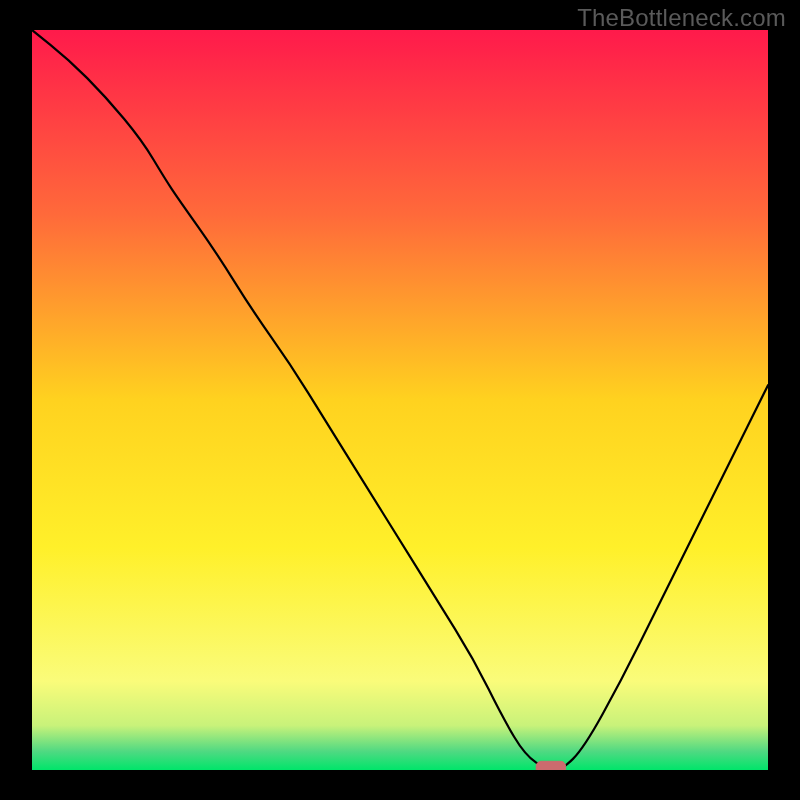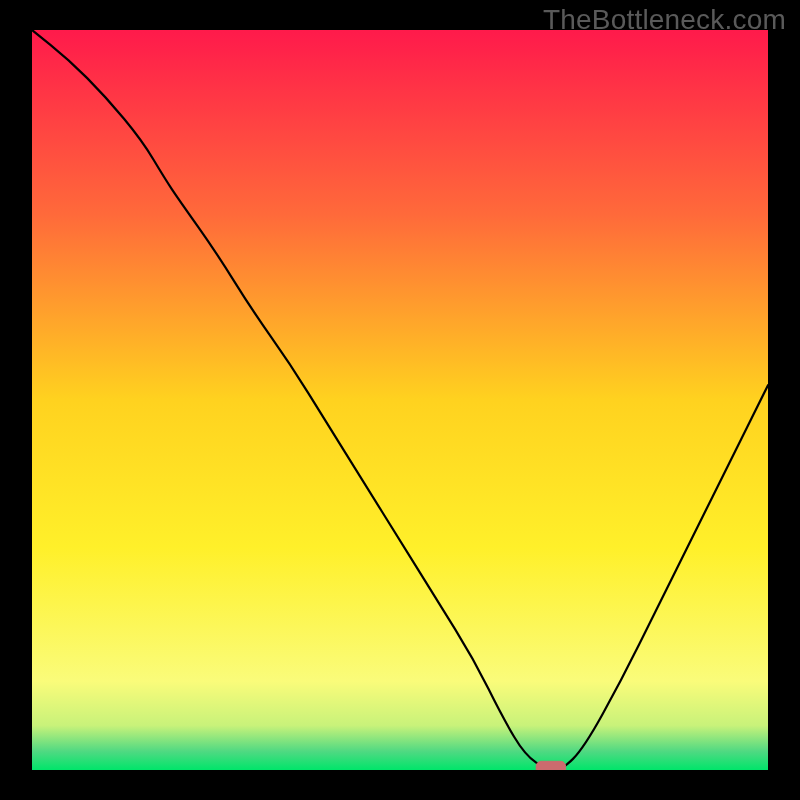--- a/index.html
+++ b/index.html
@@ -14,21 +14,21 @@
     position: relative;
     width: 800px;
     height: 800px;
     background: #000;
   }
   .watermark {
     position: absolute;
     top: 4px;
     right: 14px;
     font-family: Arial, Helvetica, sans-serif;
-    font-size: 28px;
+    font-size: 24px;
     color: #5a5a5a;
     letter-spacing: 0.2px;
     user-select: none;
   }
   svg.plot {
     position: absolute;
     left: 32px;
     top: 30px;
     width: 736px;
     height: 740px;

